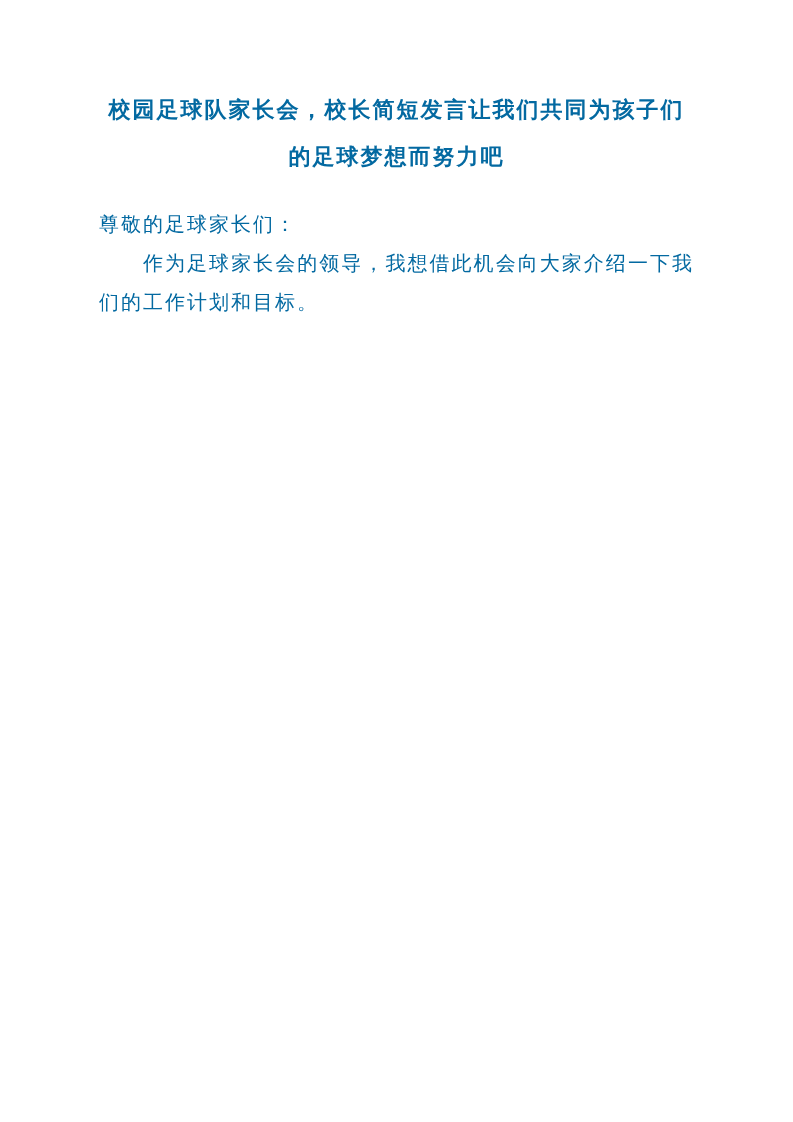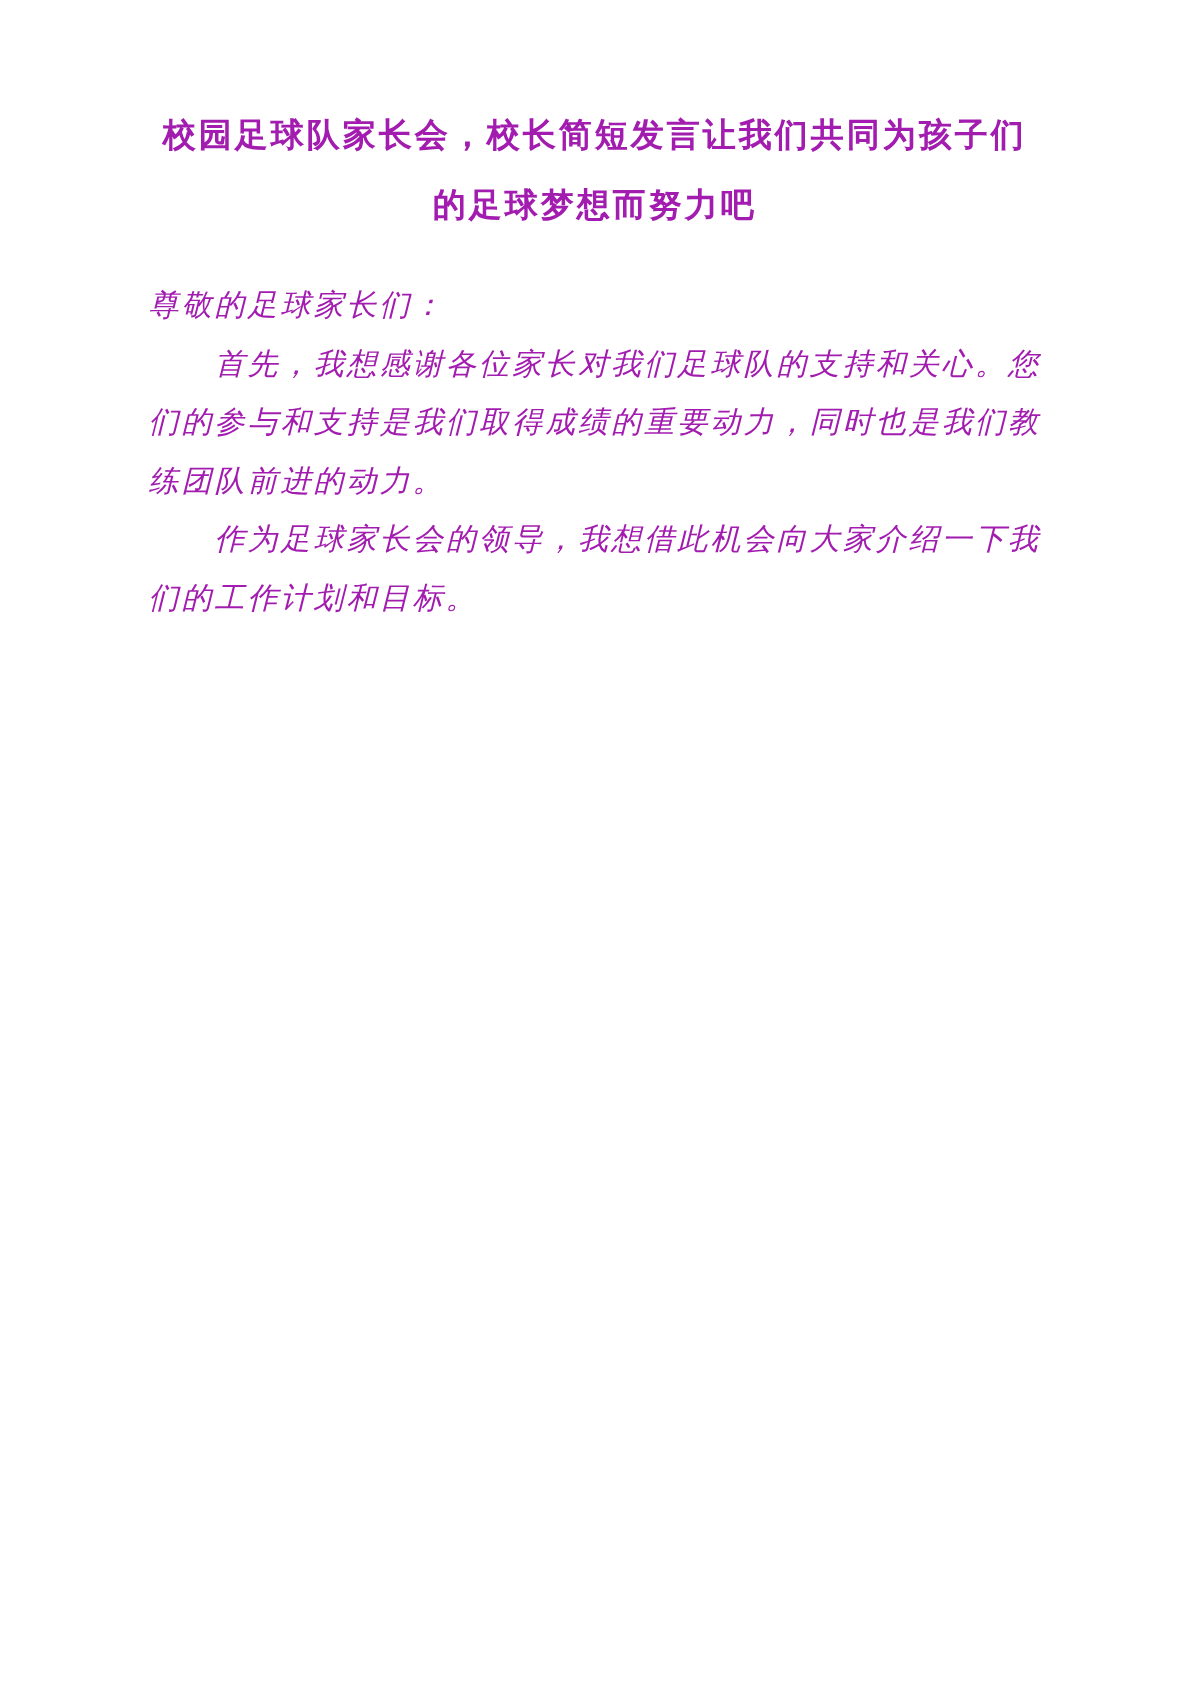--- a/index.html
+++ b/index.html
@@ -7,52 +7,50 @@
     padding: 0;
     background: #ffffff;
   }
   .page {
     position: relative;
     width: 793px;
     height: 1122px;
     margin: 0 auto;
     background: #ffffff;
     box-sizing: border-box;
-    padding: 66px 99px 0 99px;
+    padding: 86px 99px 0 99px;
     font-family: "Liberation Serif", "DejaVu Serif", serif;
-    color: #a21caf;
+    color: #0369a1;
     overflow: hidden;
   }
   .doc-title {
     font-size: 22px;
     font-weight: bold;
     text-align: center;
     line-height: 47px;
     letter-spacing: 2px;
     margin: 0 0 25px 0;
   }
   .doc-body {
     font-size: 20px;
     line-height: 39px;
     letter-spacing: 2px;
     text-align: justify;
     text-justify: inter-ideograph;
   }
   .para {
     margin: 0;
-    font-style: italic;
   }
   .para.indent {
     text-indent: 44px;
   }
 </style>
 </head>
 <body>
 
 <div class="page">
   <h1 class="doc-title">校园足球队家长会，校长简短发言让我们共同为孩子们的足球梦想而努力吧</h1>
 
   <div class="doc-body">
     <p class="para">尊敬的足球家长们：</p>
-    <p class="para indent">首先，我想感谢各位家长对我们足球队的支持和关心。您们的参与和支持是我们取得成绩的重要动力，同时也是我们教练团队前进的动力。</p>
     <p class="para indent">作为足球家长会的领导，我想借此机会向大家介绍一下我们的工作计划和目标。</p>
   </div>
 </div>
 
 </body></html>

